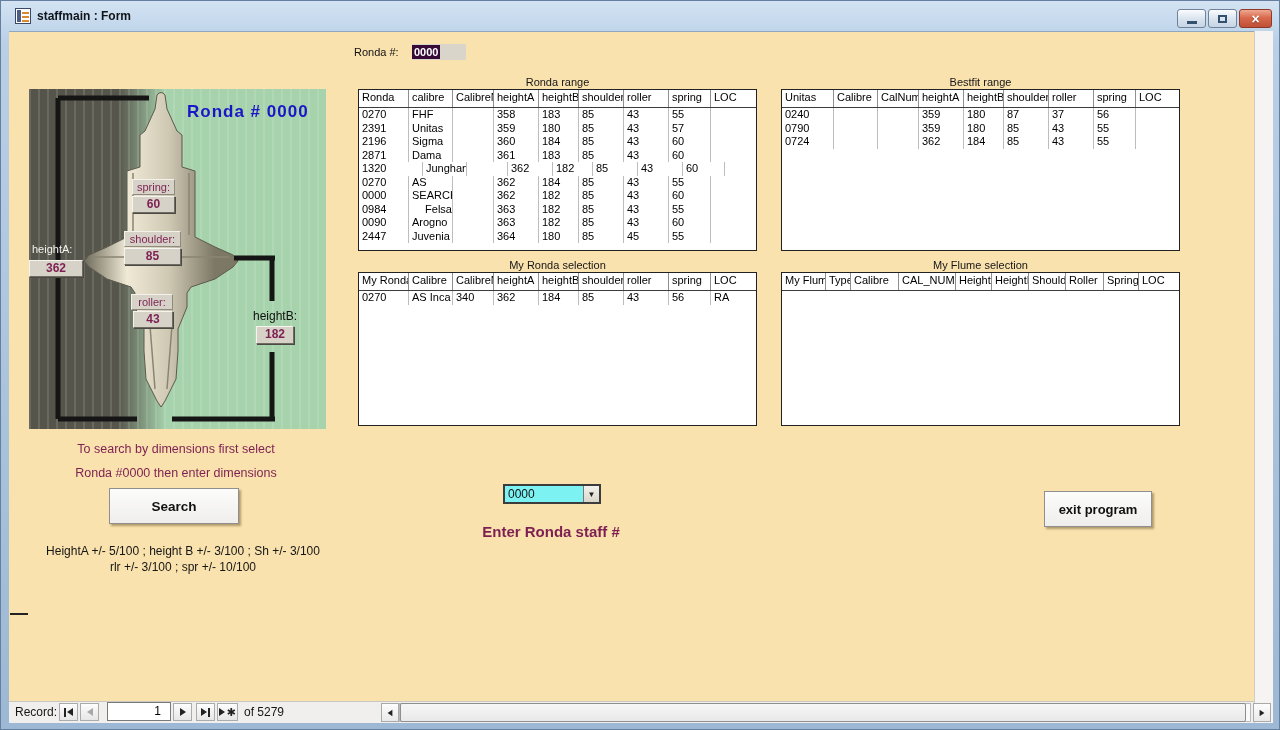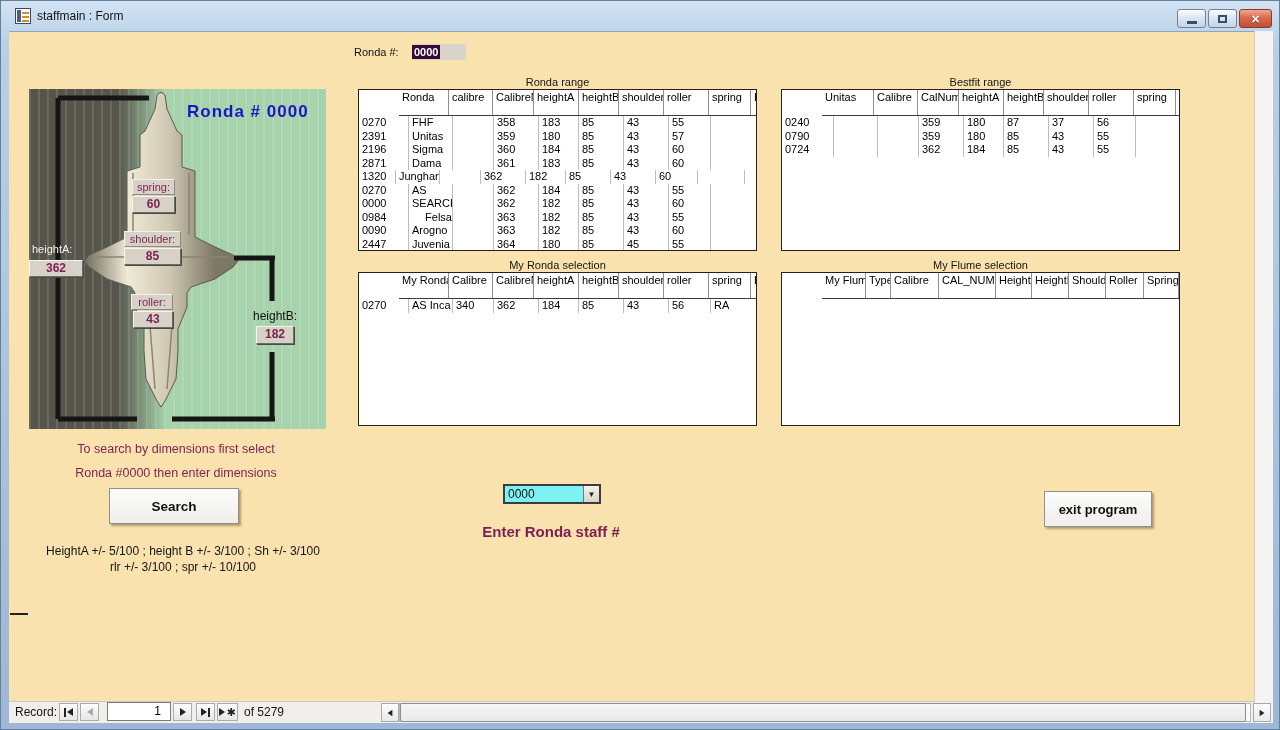--- a/index.html
+++ b/index.html
@@ -5,21 +5,21 @@
   html,body{margin:0;padding:0;background:#333;}
   *{box-sizing:border-box;font-family:"Liberation Sans","DejaVu Sans",sans-serif;}
   #window{position:relative;width:1280px;height:730px;overflow:hidden;
     background:linear-gradient(180deg,#d3e3f3 0%,#b9cfe6 6%,#a9c2dc 60%,#9db8d4 100%);
     border:1px solid #64809e;}
   
   .titlebar{position:absolute;left:0;top:0;width:100%;height:30px;}
   .app-icon{position:absolute;left:14px;top:7px;width:16px;height:16px;background:#fff;border:1px solid #3a4a66;}
   .app-icon .col{position:absolute;left:1px;top:1px;width:4px;height:12px;background:#4d5d86;}
   .app-icon .ln{position:absolute;left:6px;height:2px;right:1px;background:#d78a2e;}
-  .win-title{position:absolute;left:36px;top:8px;font-size:12px;color:#10141a;}
+  .win-title{position:absolute;left:36px;top:8px;font-size:12px;color:#10141a;font-weight:bold;}
   .winbtn{position:absolute;top:8px;height:19px;border-radius:3px;border:1px solid #70829a;
     background:linear-gradient(180deg,#fbfdfe,#dde6f0 45%,#c6d4e4);display:flex;align-items:center;justify-content:center;cursor:pointer;}
   .winbtn.close{background:linear-gradient(180deg,#efa893,#d96a4d 45%,#c04f35);border-color:#8e3a28;}
   .glyph-min{width:10px;height:3px;background:#33506e;margin-top:7px;}
   .glyph-max{width:9px;height:8px;border:2px solid #33506e;}
   .glyph-close{color:#fff;font-size:14px;font-weight:bold;line-height:14px;text-shadow:0 1px 1px #7d2f1e;}
   
   .form-bg{position:absolute;left:8px;top:30px;width:1245px;height:670px;background:#f9e2ad;border-top:1px solid #8fa8c2;}
   .right-strip{position:absolute;left:1253px;top:30px;width:19px;height:692px;background:#f5f4f2;border-left:1px solid #cfcdc8;}
   .status-row{position:absolute;left:8px;top:700px;width:1245px;height:22px;background:#f0efed;border-top:1px solid #c9c7c2;}
@@ -43,21 +43,21 @@
   .dim-bare{position:absolute;font-size:11px;background:transparent;border:none;}
   
   .hint{position:absolute;left:20px;width:310px;text-align:center;font-size:12.5px;color:#7d1f52;}
   .tol{position:absolute;left:16px;width:332px;text-align:center;font-size:12px;color:#161616;}
   .push-btn{position:absolute;background:linear-gradient(180deg,#fcfcfb,#efeeec);border:1px solid #8f8f8f;
     box-shadow:2px 2px 2px rgba(90,70,30,.45);font-weight:bold;color:#111;display:flex;align-items:center;justify-content:center;cursor:pointer;}
   .stray{position:absolute;left:9px;top:612px;width:18px;border-top:2px solid #222;}
   
   .ds-title{position:absolute;font-size:11px;color:#161616;text-align:center;}
   .datasheet{position:absolute;background:#fff;border:1px solid #222;overflow:hidden;}
-  .dsh{display:flex;border-bottom:1px solid #3c3c3c;height:26px;margin-left:40px;}
+  .dsh{display:flex;border-bottom:1px solid #3c3c3c;height:18px;}
   .dshc{font-size:11px;line-height:14px;padding-left:3px;border-right:1px solid #8f8f8f;overflow:hidden;white-space:nowrap;flex:none;cursor:pointer;}
   .dsr{display:flex;height:13.5px;}
   .dsc{font-size:11px;line-height:13.5px;padding-left:3px;border-right:1px solid #bdbdbd;overflow:hidden;white-space:nowrap;flex:none;cursor:cell;}
   
   .combo{position:absolute;left:502px;top:483px;width:98px;height:20px;background:#7df2f2;border:2px solid #3c3c3c;display:flex;cursor:pointer;}
   .combo-text{flex:1;font-size:12px;line-height:16px;padding-left:3px;color:#111;}
   .combo-btn{width:16px;background:linear-gradient(180deg,#f4f2ee,#d9d5cb);border-left:1px solid #777;
     display:flex;align-items:center;justify-content:center;font-size:8px;color:#222;}
   .combo-caption{position:absolute;left:450px;top:522px;width:200px;text-align:center;font-size:15px;font-weight:bold;color:#7d1f52;}
   
@@ -200,21 +200,21 @@
         <div class="dsc" style="width: 44px;">Dama</div>
         <div class="dsc" style="width: 41px;"></div>
         <div class="dsc" style="width: 45px;">361</div>
         <div class="dsc" style="width: 40px;">183</div>
         <div class="dsc" style="width: 45px;">85</div>
         <div class="dsc" style="width: 45px;">43</div>
         <div class="dsc" style="width: 42px;">60</div>
         <div class="dsc" style="width: 47px;"></div>
       </div>
       <div class="dsr">
-        <div class="dsc" style="width: 37px;">1320</div>
+        <div class="dsc" style="width: 64px;">1320</div>
         <div class="dsc" style="width: 44px;">Junghan</div>
         <div class="dsc" style="width: 41px;"></div>
         <div class="dsc" style="width: 45px;">362</div>
         <div class="dsc" style="width: 40px;">182</div>
         <div class="dsc" style="width: 45px;">85</div>
         <div class="dsc" style="width: 45px;">43</div>
         <div class="dsc" style="width: 42px;">60</div>
         <div class="dsc" style="width: 47px;"></div>
       </div>
       <div class="dsr">

